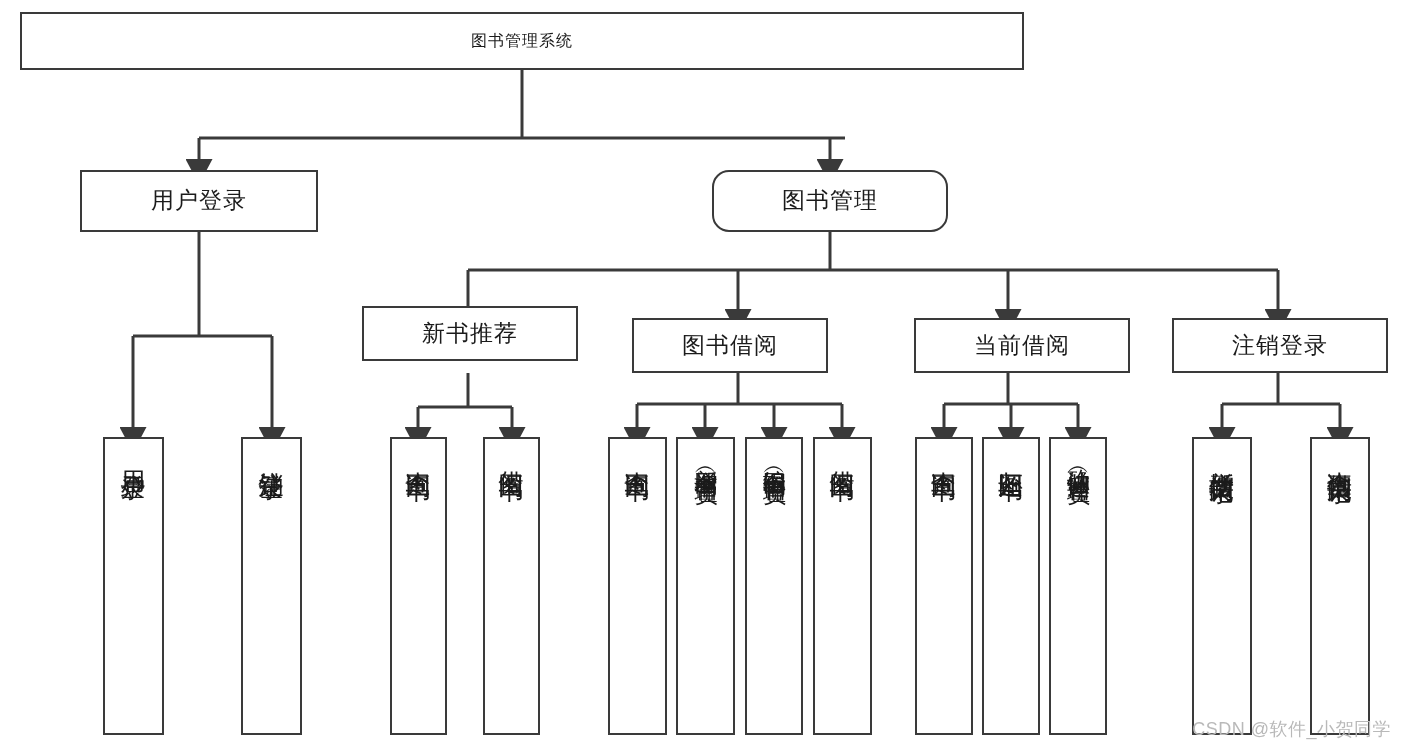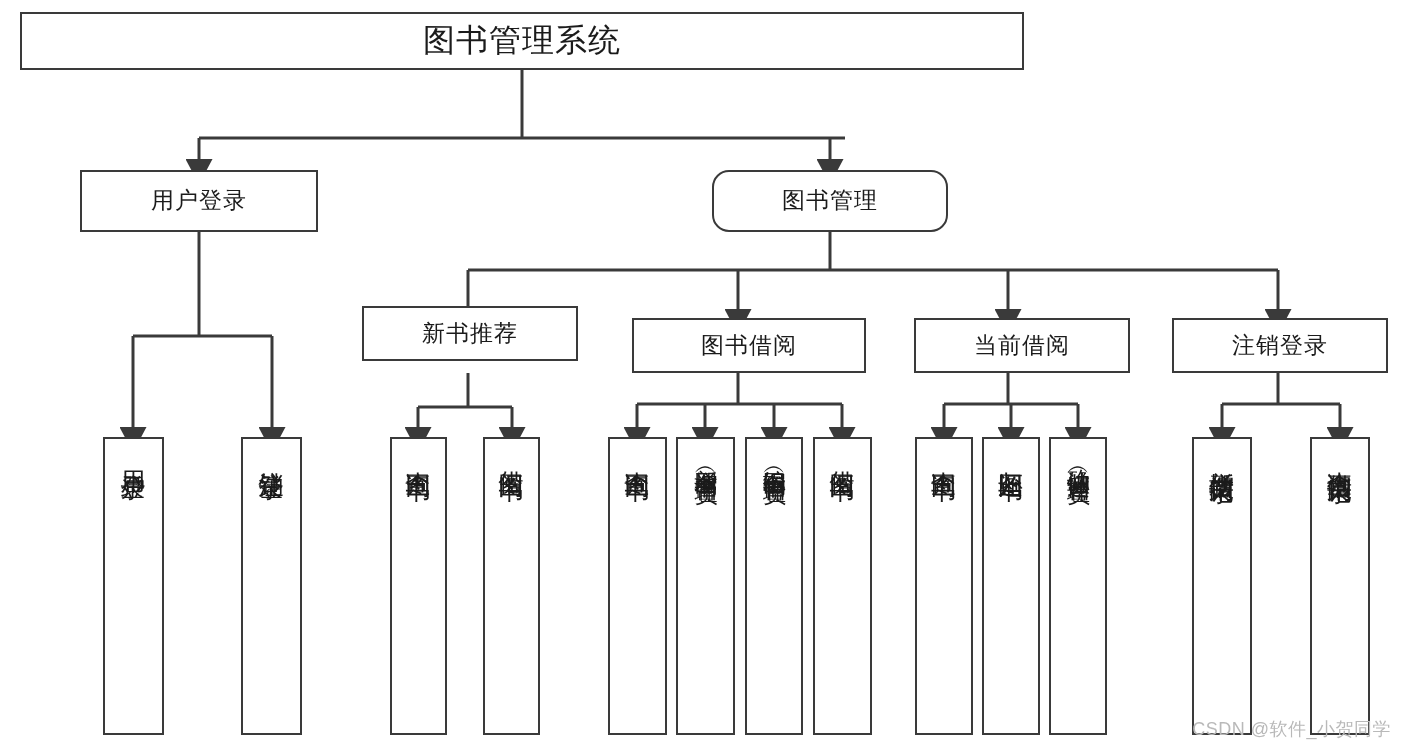--- a/index.html
+++ b/index.html
@@ -40,21 +40,21 @@
     text-align: center;
     line-height: 1.18;
   }
   
   .node.horiz .label {
     font-size: 23px;
     letter-spacing: 1px;
     white-space: nowrap;
   }
   .node.root .label {
-    font-size: 32px;
+    font-size: 16px;
   }
   
   .node.vert {
     align-items: flex-start;
     justify-content: center;
     padding-top: 12px;
   }
   .node.vert .label {
     writing-mode: vertical-rl;
     text-orientation: upright;
@@ -139,21 +139,21 @@
   <div class="node horiz" style="left: 80px; top: 170px; width: 238px; height: 62px;">
     <span class="label">用户登录</span>
   </div>
   <div class="node horiz" style="left: 712px; top: 170px; width: 236px; height: 62px; border-radius: 17px;">
     <span class="label">图书管理</span>
   </div>
 
   <div class="node horiz" style="left: 362px; top: 306px; width: 216px; height: 55px;">
     <span class="label">新书推荐</span>
   </div>
-  <div class="node horiz" style="left: 632px; top: 318px; width: 234px; height: 55px;">
+  <div class="node horiz" style="left: 632px; top: 318px; width: 196px; height: 55px;">
     <span class="label">图书借阅</span>
   </div>
   <div class="node horiz" style="left: 902px; top: 318px; width: 216px; height: 55px; margin-left: 12px;">
     <span class="label">当前借阅</span>
   </div>
   <div class="node horiz" style="left: 1172px; top: 318px; width: 216px; height: 55px;">
     <span class="label">注销登录</span>
   </div>
 
   <div class="node vert" style="left: 103px; top: 437px; width: 61px; height: 298px;">

